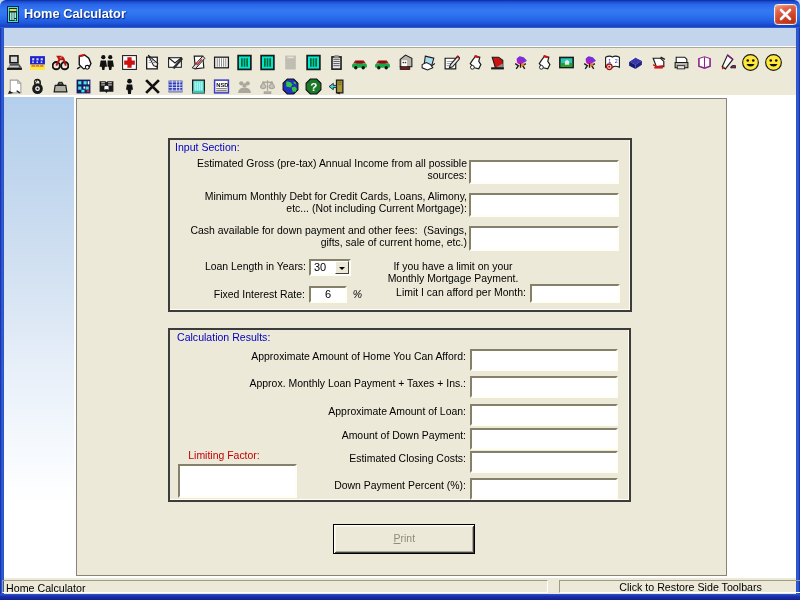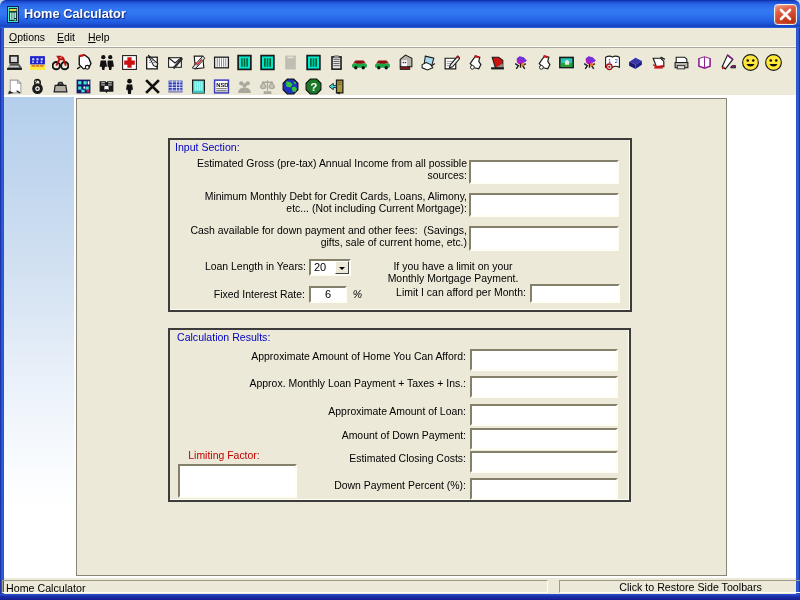--- a/index.html
+++ b/index.html
@@ -65,25 +65,20 @@
       <rect x="7.4" y="13" width="1.6" height="1.5" fill="#b0e8dc"></rect>
     </svg>
     <span class="txt">Home Calculator</span>
     <div id="closebtn"><svg width="21" height="19" viewBox="0 0 21 19">
           <path d="M6 5l9 9M15 5l-9 9" stroke="#fff" stroke-width="2.6" stroke-linecap="round"></path>
         </svg></div>
   </div>
   <div id="brdL"></div>
     <div id="brdR"></div>
     <div id="brdB"></div>
-  <div id="menubar">
-    <span style="left:5px"><u>O</u>ptions</span>
-    <span style="left:53px"><u>E</u>dit</span>
-    <span style="left:84px"><u>H</u>elp</span>
-  </div>
   <div id="toolband">
     <svg class="ticon" style="left:2px;top:7px" viewBox="0 0 16 16">
         <rect x="3" y="1" width="9" height="8" fill="#1a1a1a"></rect>
         <rect x="4.5" y="2.5" width="6" height="5" fill="#d8d8d8"></rect>
         <path d="M2 13l2-4h8l3 4z" fill="#505050"></path>
         <rect x="1" y="13" width="14" height="2" fill="#1a1a1a"></rect>
         <rect x="3" y="11" width="9" height="1.5" fill="#c8c8c8"></rect>
       </svg>
     <svg class="ticon" style="left:25px;top:7px" viewBox="0 0 16 16">
         <rect x="1" y="2" width="14" height="8" fill="#2222cc"></rect>
@@ -395,21 +390,21 @@
   <div class="gbox" style="left:168px; top:138px; width:464px; height:174px;"></div>
   <div class="blab" style="left:175px; top:141px;">Input Section:</div>
   <div class="lab" style="left:170px; top:158px; width:297px;">Estimated Gross (pre-tax) Annual Income from all possible<br>sources:</div>
   <div class="inp" style="left:469px; top:160px; width:150px; height:24px;"></div>
   <div class="lab" style="left:170px; top:191px; width:297px;">Minimum Monthly Debt for Credit Cards, Loans, Alimony,<br>etc... (Not including Current Mortgage):</div>
   <div class="inp" style="left:469px; top:193px; width:150px; height:24px;"></div>
   <div class="lab" style="left:170px; top:225px; width:297px;">Cash available for down payment and other fees:&nbsp; (Savings,<br>gifts, sale of current home, etc.)</div>
   <div class="inp" style="left:469px; top:226px; width:150px; height:25px;"></div>
   <div class="lab" style="left:170px; top:261px; width:136px;">Loan Length in Years:</div>
   <div class="inp" style="left:309px; top:259px; width:42px; height:17px; font-size:11px;">
-    <span style="position:absolute;left:3px;top:0px">20</span>
+    <span style="position:absolute;left:3px;top:0px">30</span>
     <div style="position:absolute; right:0; top:0; width:14px; height:13px; background:#ece9d8; border:1px solid; border-color:#fff #404040 #404040 #fff;">
       <div style="position:absolute;left:3px;top:5px;width:0;height:0;border:3.5px solid transparent;border-top-color:#000;"></div>
     </div>
   </div>
   <div class="lab" style="left:170px; top:289px; width:135px;">Fixed Interest Rate:</div>
   <div class="inp" style="left:309px; top:286px; width:38px; height:17px; font-size:11px; text-align:center;">6</div>
   <div class="lab" style="left:348px; top:289px; width:14px; font-style:italic;">%</div>
   <div class="lab ctr" style="left:380px; top:261px; width:146px; text-align:center;">If you have a limit on your<br>Monthly Mortgage Payment.</div>
   <div class="lab" style="left:380px; top:287px; width:146px;">Limit I can afford per Month:</div>
   <div class="inp" style="left:530px; top:284px; width:90px; height:19px;"></div>
@@ -424,19 +419,21 @@
   <div class="inp" style="left:470px; top:404px; width:148px; height:22px;"></div>
   <div class="lab" style="left:170px; top:430px; width:296px;">Amount of Down Payment:</div>
   <div class="inp" style="left:470px; top:428px; width:148px; height:22px;"></div>
   <div class="lab" style="left:170px; top:453px; width:296px;">Estimated Closing Costs:</div>
   <div class="inp" style="left:470px; top:451px; width:148px; height:22px;"></div>
   <div class="lab" style="left:170px; top:480px; width:296px;">Down Payment Percent (%):</div>
   <div class="inp" style="left:470px; top:478px; width:148px; height:22px;"></div>
   <div class="lab ctr" style="left:180px; top:450px; width:88px; text-align:center; color:#c00000;">Limiting Factor:</div>
   <div class="inp" style="left:178px; top:464px; width:119px; height:34px;"></div>
 
+  <div class="btn" style="left:333px; top:524px; width:142px; height:30px; border:1px solid #000; line-height:26px; color:#8e8b80;
+    box-shadow:inset 1px 1px 0 #fffef2, inset -1px -1px 0 #404040, inset 2px 2px 0 #f6f4e8, inset -2px -2px 0 #aca899;"><span class="sx"><u>P</u>rint</span></div>
   <div id="status">
     <div class="spane" style="left:-2px; width:546px;">
         <span style="position:absolute;left:3px;top:1px;transform:scaleX(0.97);transform-origin:0 0">Home Calculator</span>
       </div>
     <div class="spane" style="left:555px; width:263px; text-align:center;"><span style="display:inline-block;transform:scaleX(0.97)">Click to Restore Side Toolbars</span></div>
   </div>
 </div>
 
 </body></html>

